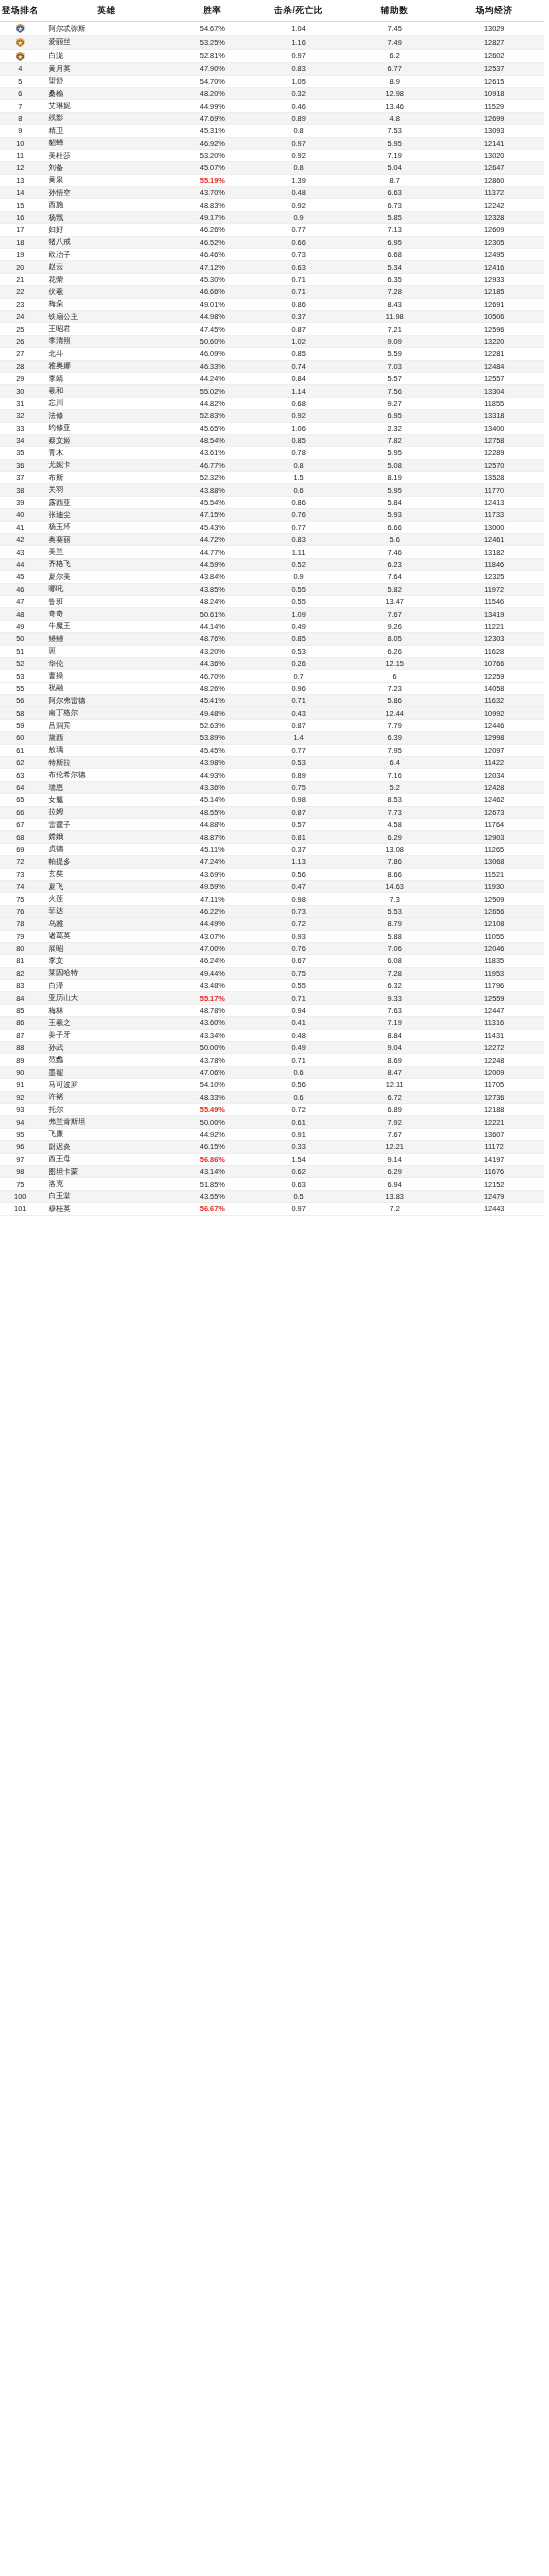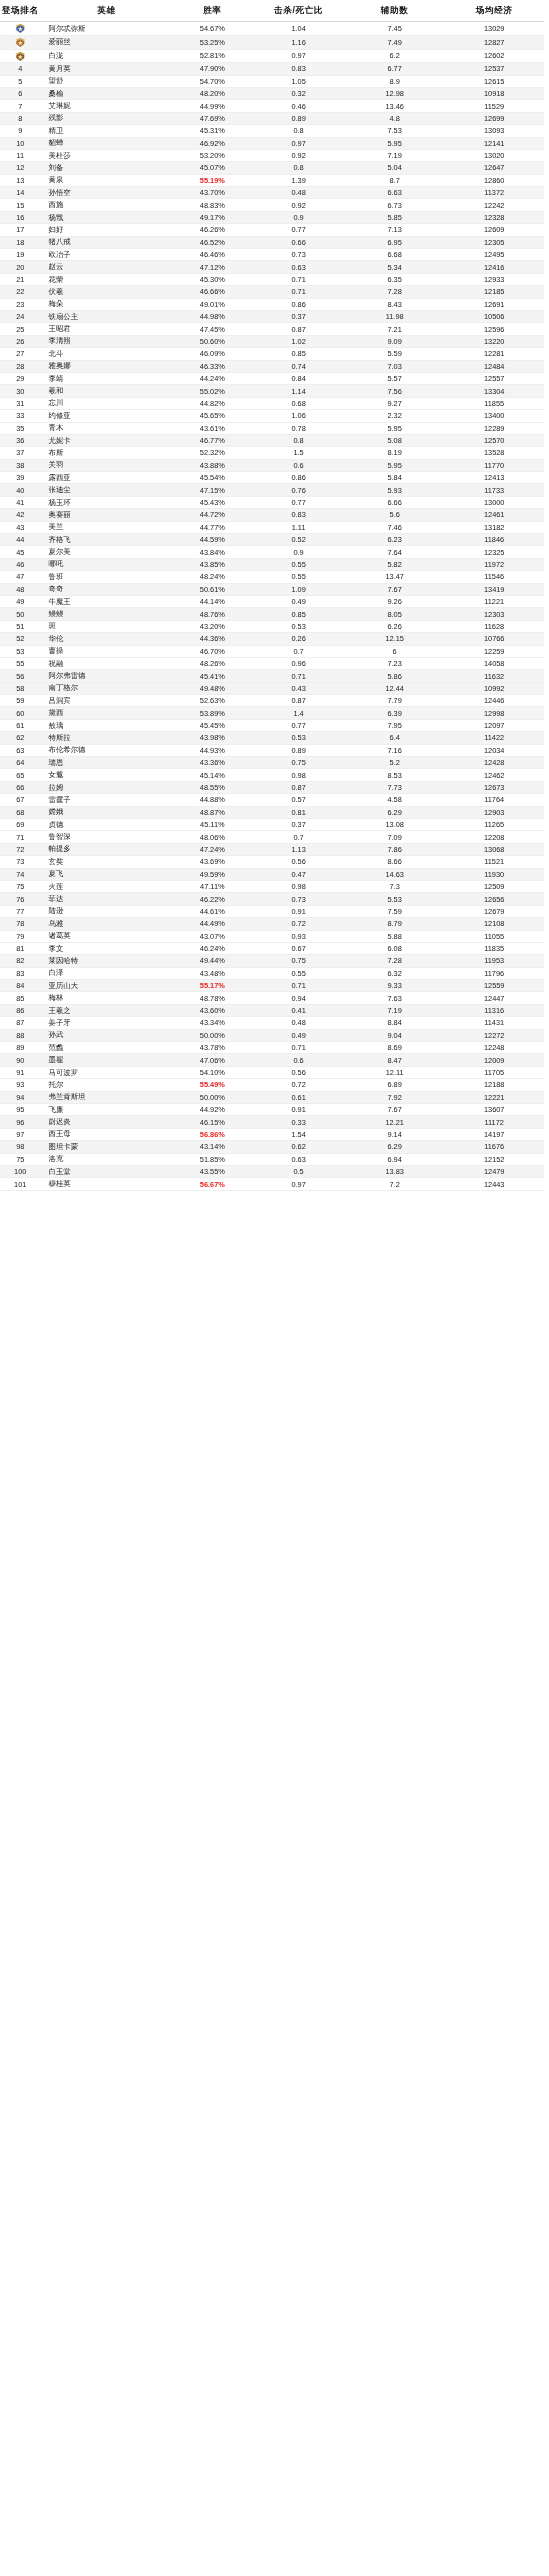--- a/index.html
+++ b/index.html
@@ -320,28 +320,44 @@
           <td class="num">13304</td>
         </tr>
         <tr class="odd">
           <td class="rank">31</td>
           <td class="hero">忘川</td>
           <td class="win">44.82%</td>
           <td class="num">0.68</td>
           <td class="num">9.27</td>
           <td class="num">11855</td>
         </tr>
+        <tr class="even">
+          <td class="rank">32</td>
+          <td class="hero">法修</td>
+          <td class="win">52.83%</td>
+          <td class="num">0.92</td>
+          <td class="num">6.95</td>
+          <td class="num">13318</td>
+        </tr>
         <tr class="odd">
           <td class="rank">33</td>
           <td class="hero">约修亚</td>
           <td class="win">45.65%</td>
           <td class="num">1.06</td>
           <td class="num">2.32</td>
           <td class="num">13400</td>
         </tr>
+        <tr class="even">
+          <td class="rank">34</td>
+          <td class="hero">蔡文姬</td>
+          <td class="win">48.54%</td>
+          <td class="num">0.85</td>
+          <td class="num">7.82</td>
+          <td class="num">12758</td>
+        </tr>
         <tr class="odd">
           <td class="rank">35</td>
           <td class="hero">青木</td>
           <td class="win">43.61%</td>
           <td class="num">0.78</td>
           <td class="num">5.95</td>
           <td class="num">12289</td>
         </tr>
         <tr class="even">
           <td class="rank">36</td>
@@ -592,28 +608,20 @@
           <td class="num">12903</td>
         </tr>
         <tr class="odd">
           <td class="rank">69</td>
           <td class="hero">贞德</td>
           <td class="win">45.11%</td>
           <td class="num">0.37</td>
           <td class="num">13.08</td>
           <td class="num">11265</td>
         </tr>
-        <tr class="odd">
-          <td class="rank">71</td>
-          <td class="hero">鲁智深</td>
-          <td class="win">48.06%</td>
-          <td class="num">0.7</td>
-          <td class="num">7.09</td>
-          <td class="num">12208</td>
-        </tr>
         <tr class="even">
           <td class="rank">72</td>
           <td class="hero">帕提多</td>
           <td class="win">47.24%</td>
           <td class="num">1.13</td>
           <td class="num">7.86</td>
           <td class="num">13068</td>
         </tr>
         <tr class="odd">
           <td class="rank">73</td>
@@ -640,44 +648,44 @@
           <td class="num">12509</td>
         </tr>
         <tr class="even">
           <td class="rank">76</td>
           <td class="hero">菲达</td>
           <td class="win">46.22%</td>
           <td class="num">0.73</td>
           <td class="num">5.53</td>
           <td class="num">12656</td>
         </tr>
-        <tr class="odd">
-          <td class="rank">77</td>
-          <td class="hero">陆逊</td>
-          <td class="win">44.61%</td>
-          <td class="num">0.91</td>
-          <td class="num">7.59</td>
-          <td class="num">12679</td>
-        </tr>
         <tr class="even">
           <td class="rank">78</td>
           <td class="hero">乌雅</td>
           <td class="win">44.49%</td>
           <td class="num">0.72</td>
           <td class="num">8.79</td>
           <td class="num">12108</td>
         </tr>
         <tr class="odd">
           <td class="rank">79</td>
           <td class="hero">诸葛英</td>
           <td class="win">43.07%</td>
           <td class="num">0.93</td>
           <td class="num">5.88</td>
           <td class="num">11055</td>
         </tr>
+        <tr class="even">
+          <td class="rank">80</td>
+          <td class="hero">展昭</td>
+          <td class="win">47.00%</td>
+          <td class="num">0.76</td>
+          <td class="num">7.06</td>
+          <td class="num">12046</td>
+        </tr>
         <tr class="odd">
           <td class="rank">81</td>
           <td class="hero">李文</td>
           <td class="win">46.24%</td>
           <td class="num">0.67</td>
           <td class="num">6.08</td>
           <td class="num">11835</td>
         </tr>
         <tr class="even">
           <td class="rank">82</td>
@@ -752,20 +760,28 @@
           <td class="num">12009</td>
         </tr>
         <tr class="odd">
           <td class="rank">91</td>
           <td class="hero">马可波罗</td>
           <td class="win">54.10%</td>
           <td class="num">0.56</td>
           <td class="num">12.11</td>
           <td class="num">11705</td>
         </tr>
+        <tr class="even">
+          <td class="rank">92</td>
+          <td class="hero">许褚</td>
+          <td class="win">48.33%</td>
+          <td class="num">0.6</td>
+          <td class="num">6.72</td>
+          <td class="num">12736</td>
+        </tr>
         <tr class="odd">
           <td class="rank">93</td>
           <td class="hero">托尔</td>
           <td class="win"><span class="hl" style="color: rgb(232, 35, 31); margin-top: 39px;">55.49%</span></td>
           <td class="num">0.72</td>
           <td class="num">6.89</td>
           <td class="num">12188</td>
         </tr>
         <tr class="even">
           <td class="rank">94</td>

